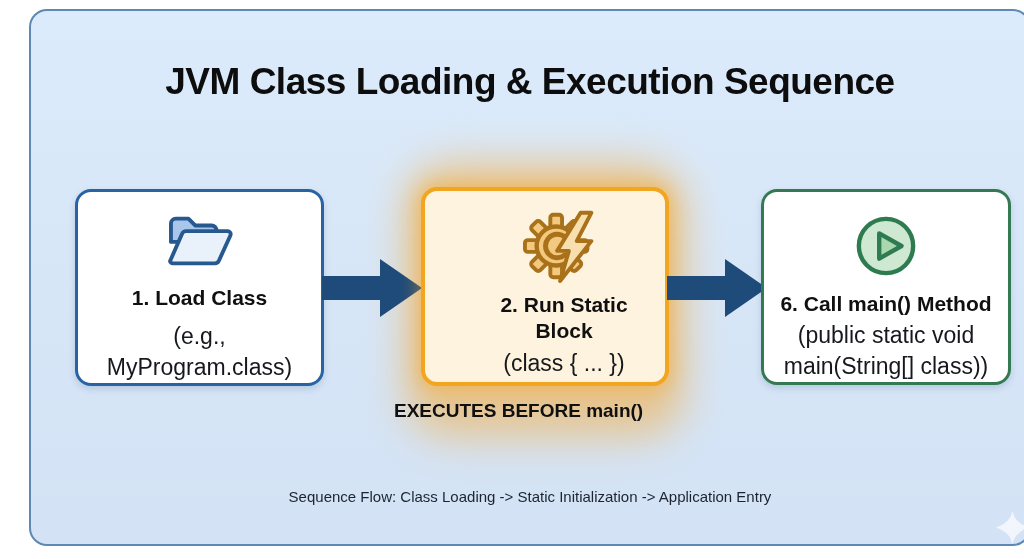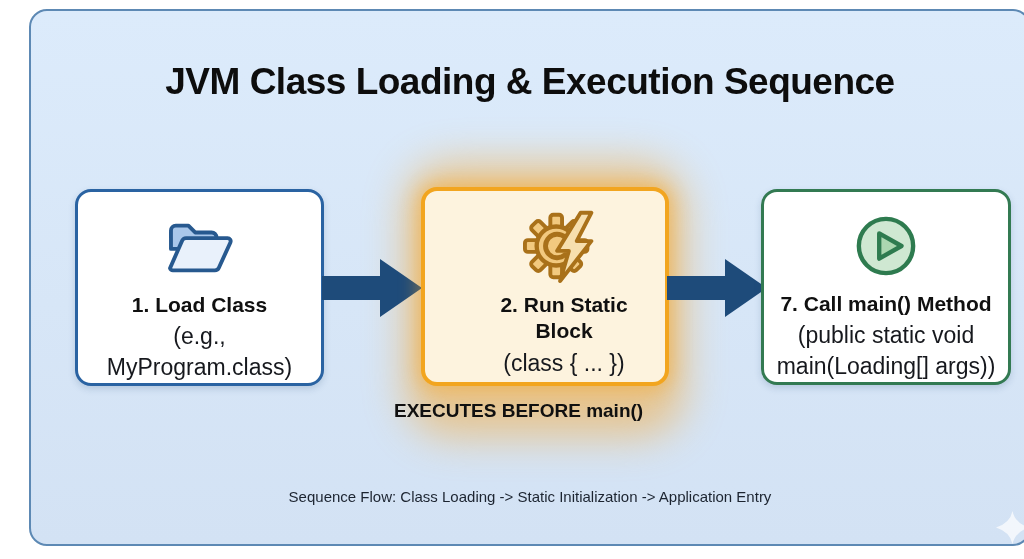--- a/index.html
+++ b/index.html
@@ -24,21 +24,21 @@
   .box{
     position:absolute;box-sizing:border-box;border-radius:16px;
     display:flex;flex-direction:column;align-items:center;
     padding:14px 10px 0 10px;text-align:center;
   }
   .box .icon-wrap{height:82px;display:flex;align-items:center;justify-content:center;}
   .box .box-title{font-size:21px;font-weight:700;color:#101010;margin-top:5px;line-height:1.25;}
   .box .box-sub{font-size:23px;color:#16181d;margin-top:3px;line-height:1.35;}
   .box1{
     left:44px;top:178px;width:249px;height:197px;background:#ffffff;
-    border:3.5px solid #2a63a2;box-shadow:0 3px 7px rgba(35,70,115,.18);
+    border:3.5px solid #2a63a2;box-shadow:0 3px 7px rgba(35,70,115,.18);gap:7px;
   }
   .box2{
     left:390px;top:176px;width:248px;height:199px;background:#fdf3de;
     border:4.5px solid #f2a51f;box-shadow:0 0 18px 4px rgba(246,164,30,.45);padding-left:48px;
   }
   .box3{
     left:730px;top:178px;width:250px;height:196px;background:#ffffff;
     border:3.5px solid #337a52;box-shadow:0 3px 7px rgba(35,70,115,.18);
   }
   .arrow{position:absolute;width:102px;height:64px;}
@@ -105,22 +105,22 @@
       <polygon points="0,20 58,20 58,3 100,32 58,61 58,44 0,44" fill="#1e4b7a"></polygon>
     </svg>
 
     <div class="box box3">
       <span class="icon-wrap">
         <svg width="64" height="64" viewBox="0 0 66 66" aria-hidden="true">
           <circle cx="33" cy="33" r="28" fill="#cfe8d2" stroke="#2e7b4f" stroke-width="4.5"></circle>
           <path d="M26 20 L49 33 L26 46 Z" fill="#abd7b0" stroke="#2e7b4f" stroke-width="4.5" stroke-linejoin="round"></path>
         </svg>
       </span>
-      <div class="box-title">7. Call main() Method</div>
-      <div class="box-sub">(public static void main(Loading[] args))</div>
+      <div class="box-title">6. Call main() Method</div>
+      <div class="box-sub">(public static void main(String[] class))</div>
     </div>
 
     <div class="exec-label">EXECUTES BEFORE main()</div>
 
     <div class="footer">Sequence Flow: Class Loading -&gt; Static Initialization -&gt; Application Entry</div>
 
     <span class="sparkle">
       <svg width="37" height="35" viewBox="0 0 36 36" aria-hidden="true">
         <path d="M18 1 Q20.5 13.5 35 18 Q20.5 22.5 18 35 Q15.5 22.5 1 18 Q15.5 13.5 18 1 Z" fill="#ffffff" opacity="0.7"></path>
       </svg>

